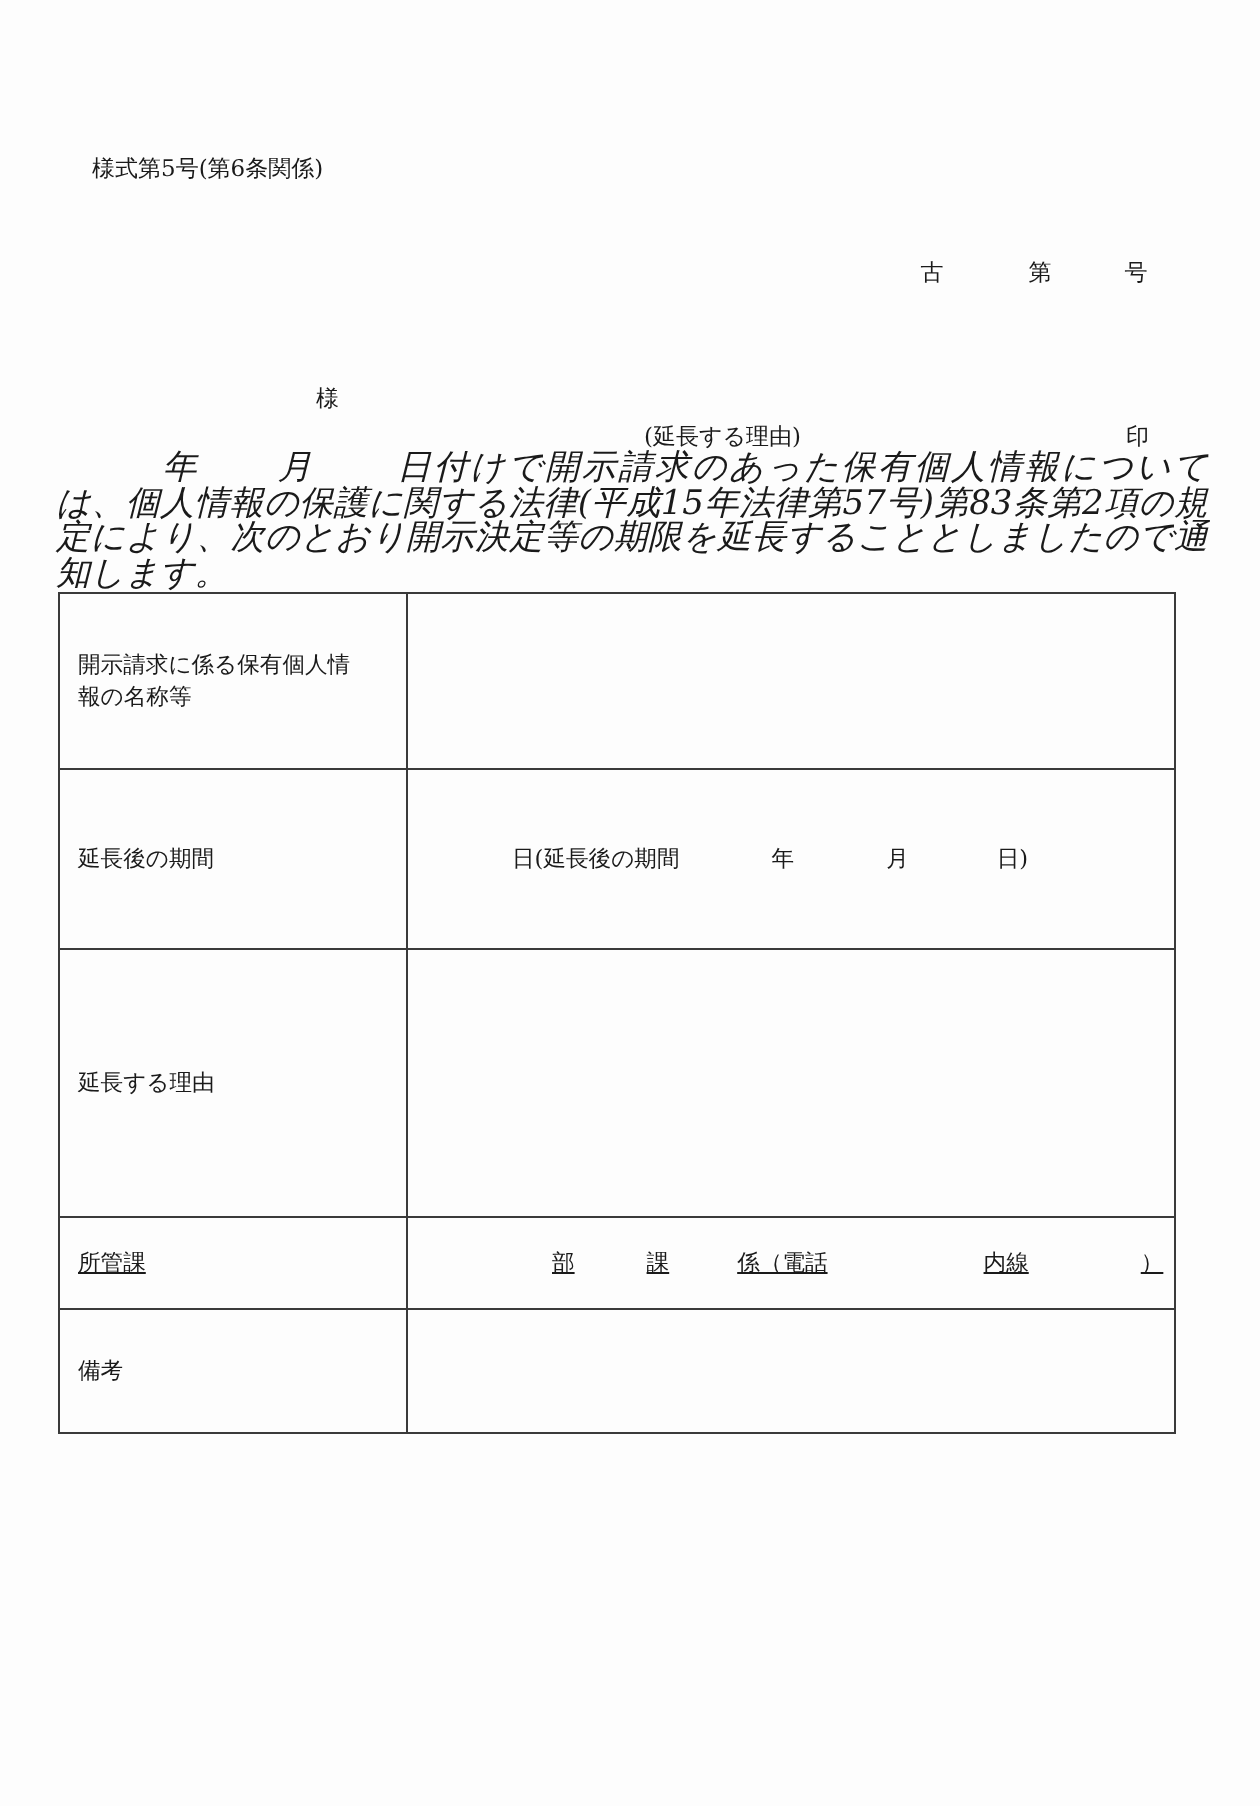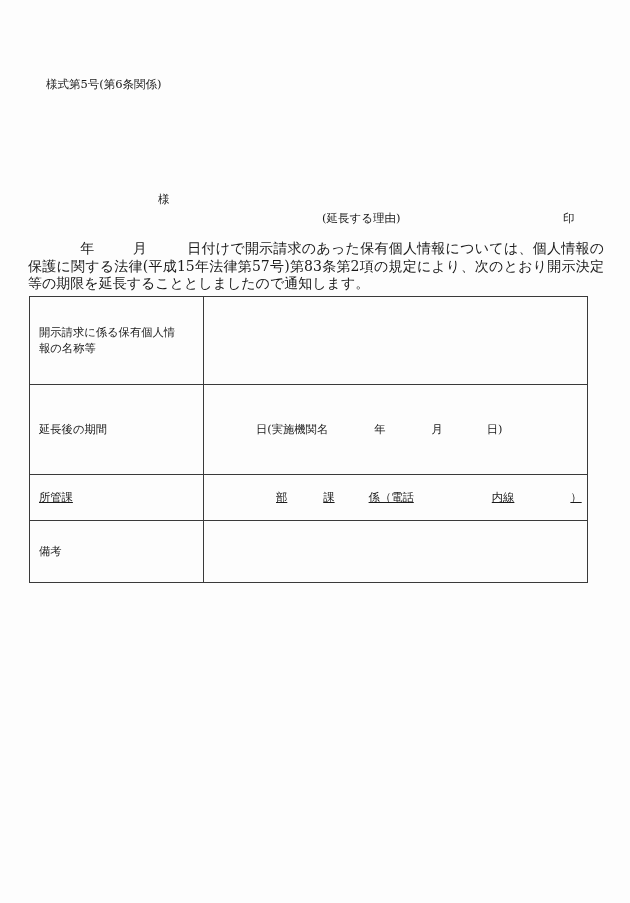--- a/index.html
+++ b/index.html
@@ -89,26 +89,27 @@
     position: absolute;
     left: 563px;
     top: 211px;
     font-size: 11.5px;
   }
 
   
   .body-text {
     position: absolute;
     left: 28px;
-    top: 240px;
+    top: 226px;
     width: 576px;
-    font-size: 14px;
+    font-size: 17px;
     line-height: 17.5px;
     text-align: justify;
     text-justify: inter-character;
+    font-style: italic;
   }
   .body-text .lead-space {
     display: inline-block;
     width: 52px;
   }
   .body-text .gap-sm {
     display: inline-block;
     width: 38px;
   }
   .body-text .gap-md {
@@ -166,44 +167,49 @@
 </style>
 </head>
 <body>
 
 <div class="page">
 
   <div class="form-code">様式第5号(第6条関係)</div>
 
 
   <div class="docnum-block">
+    <span class="docnum-row"><span class="cell w-a">古</span><span class="cell w-b">第</span><span class="cell w-c">号</span></span>
   </div>
 
   <div class="addressee">様</div>
 
   <div class="agency-name">(延長する理由)</div>
 
   <div class="seal-mark">印</div>
 
   <div class="body-text"><span class="lead-space"></span><span>年</span><span class="gap-sm"></span><span>月</span><span class="gap-md"></span><span>日付けで開示請求のあった保有個人情報については、個人情報の保護に関する法</span><span>律(平成15年法律第57号)第83条第2項の規定により、次のとおり開示決定等の期限を延長することとしました</span><span>ので通知します。</span></div>
 
   <table class="form-table">
     <tbody>
       <tr class="row-h-name">
         <td class="label">開示請求に係る保有個人情報の名称等</td>
         <td class="value"></td>
       </tr>
 
       <tr class="row-h-period">
         <td class="label">延長後の期間</td>
         <td class="value">
-            <span class="value-inner"><span>日(実施機関名</span><span class="sp1"></span><span>年</span><span class="sp2"></span><span>月</span><span class="sp3"></span><span>日)</span></span>
+            <span class="value-inner"><span>日(延長後の期間</span><span class="sp1"></span><span>年</span><span class="sp2"></span><span>月</span><span class="sp3"></span><span>日)</span></span>
           </td>
       </tr>
 
+      <tr class="row-h-reason">
+        <td class="label">延長する理由</td>
+        <td class="value"></td>
+      </tr>
 
       <tr class="row-h-dept">
         <td class="label">所管課</td>
         <td class="value">
             <span class="dept-inner"><span>部</span><span class="d1"></span><span>課</span><span class="d2"></span><span>係（電話</span><span class="d3"></span><span>内線</span><span class="d4"></span><span>）</span></span>
           </td>
       </tr>
 
       <tr class="row-h-note">
         <td class="label">備考</td>

